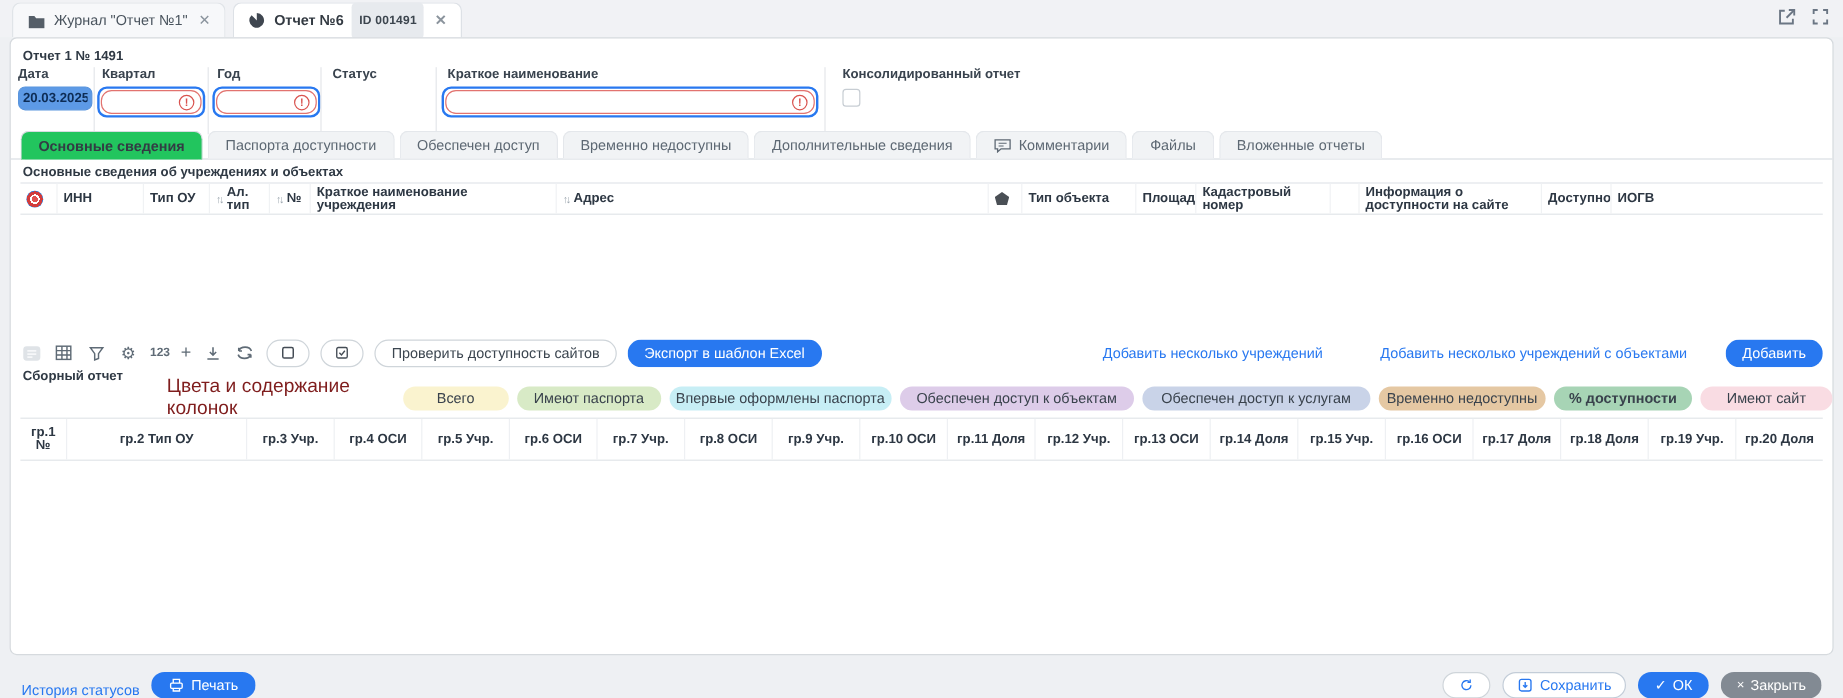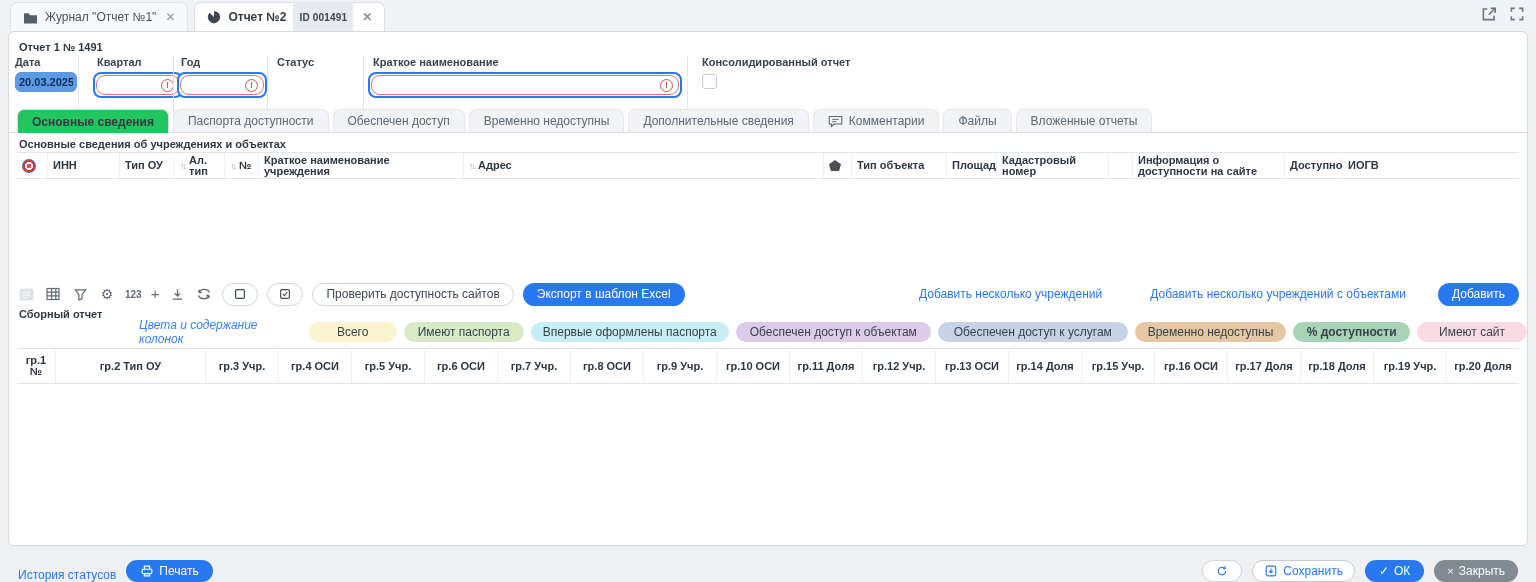--- a/index.html
+++ b/index.html
@@ -57,21 +57,21 @@
   .obtn { display:inline-flex; align-items:center; justify-content:center; height:23px; border:1px solid #cfd5da; border-radius:13px; background:#fff; padding:0 9px; cursor:pointer; }
   .btn { display:inline-flex; align-items:center; justify-content:center; gap:5px; height:23px; border-radius:13px; font-size:12px; cursor:pointer; border:1px solid transparent; white-space:nowrap; }
   .btn.outline { background:#fff; border-color:#cfd5da; color:#3c4650; padding:0 13px; }
   .btn.primary { background:#2878f0; color:#fff; padding:0 13px; }
   .spacer { flex:1; }
   a.blue-link { color:#2878f0; font-size:12px; text-decoration:none; cursor:pointer; white-space:nowrap; }
 
   
   .sum-title { position:absolute; top:276px; left:10px; font-size:11px; font-weight:bold; color:#2f3944; }
   .legend { position:absolute; top:290px; left:130px; height:20px; display:flex; align-items:center; gap:7px; }
-  .leg-lbl { font-size:12px; color:#3b82f6; margin-right:2px;font-style:italic; }
+  .leg-lbl { font-size:16px; color:#7f1d1d; margin-right:2px; }
   .pill { display:inline-flex; align-items:center; justify-content:center; height:20px; border-radius:10px; padding:0 15px; font-size:12px; color:#39424c; white-space:nowrap; }
   .shead { position:absolute; top:316px; left:8px; right:8px; height:36px; display:flex; align-items:center; border-top:1px solid #e2e5e9; border-bottom:1px solid #e2e5e9; }
   .scol { display:flex; align-items:center; justify-content:center; height:100%; font-size:11px; font-weight:bold; color:#2d3743; border-left:1px solid #eef0f3; text-align:center; white-space:pre-line; line-height:11px; }
   .scol:first-child { border-left:none; }
 
   
   .footer { position:absolute; left:0; right:0; bottom:0; height:34px; display:flex; align-items:flex-end; gap:10px; padding:0 18px; }
   .footer .btn { height:22px; }
   .btn.gray { background:#828a93; color:#fff; padding:0 12px; }
   .btn.outline-blue { background:#fff; border-color:#c3cdd8; color:#2878f0; padding:0 11px; }
@@ -92,21 +92,21 @@
           </span>
           <span>Журнал "Отчет №1"</span>
           <span class="x">✕</span>
         </div>
         <div class="wtab active">
           <span>
             <svg class="ic" width="14" height="14" viewBox="0 0 16 16">
               <path d="M8 1a7 7 0 1 1-5 2l5 5z" fill="#3f4650"></path>
             </svg>
           </span>
-          <span>Отчет №2</span>
+          <span>Отчет №6</span>
           <span class="badge">ID 001491</span>
           <span class="x">✕</span>
         </div>
       </div>
     <div class="corner">
       <span class="cic">
         <svg class="ic" width="18" height="18" viewBox="0 0 16 16" fill="none" stroke="#6b7684" stroke-width="1.4">
             <path d="M6.5 3.5H3v9.5h9.5V9.5"></path>
             <path d="M9.5 3h4v4"></path>
             <path d="M13 3.5L7.8 8.7"></path>
@@ -124,21 +124,21 @@
   </div>
 
   <div class="panel">
     <div class="rtitle">Отчет 1 №  1491</div>
 
     <div class="fgroup" style="left:6px;">
       <span class="flabel">Дата</span>
       <input class="txt date-in" value="20.03.2025" style="">
     </div>
 
-    <div class="fgroup sep" style="left:69px; width:108px; padding-left:14px;">
+    <div class="fgroup sep" style="left:69px; width:108px; padding-left:2px;">
       <span class="flabel" style="padding-left:4px;">Квартал</span>
       <span class="ring">
           <span class="err-in">
             <input class="txt" style="width: 84px;" value="">
             <span class="err-ic">!</span>
           </span>
         </span>
     </div>
 
     <div class="fgroup sep" style="left:164px; width:96px; padding-left:3px;">

